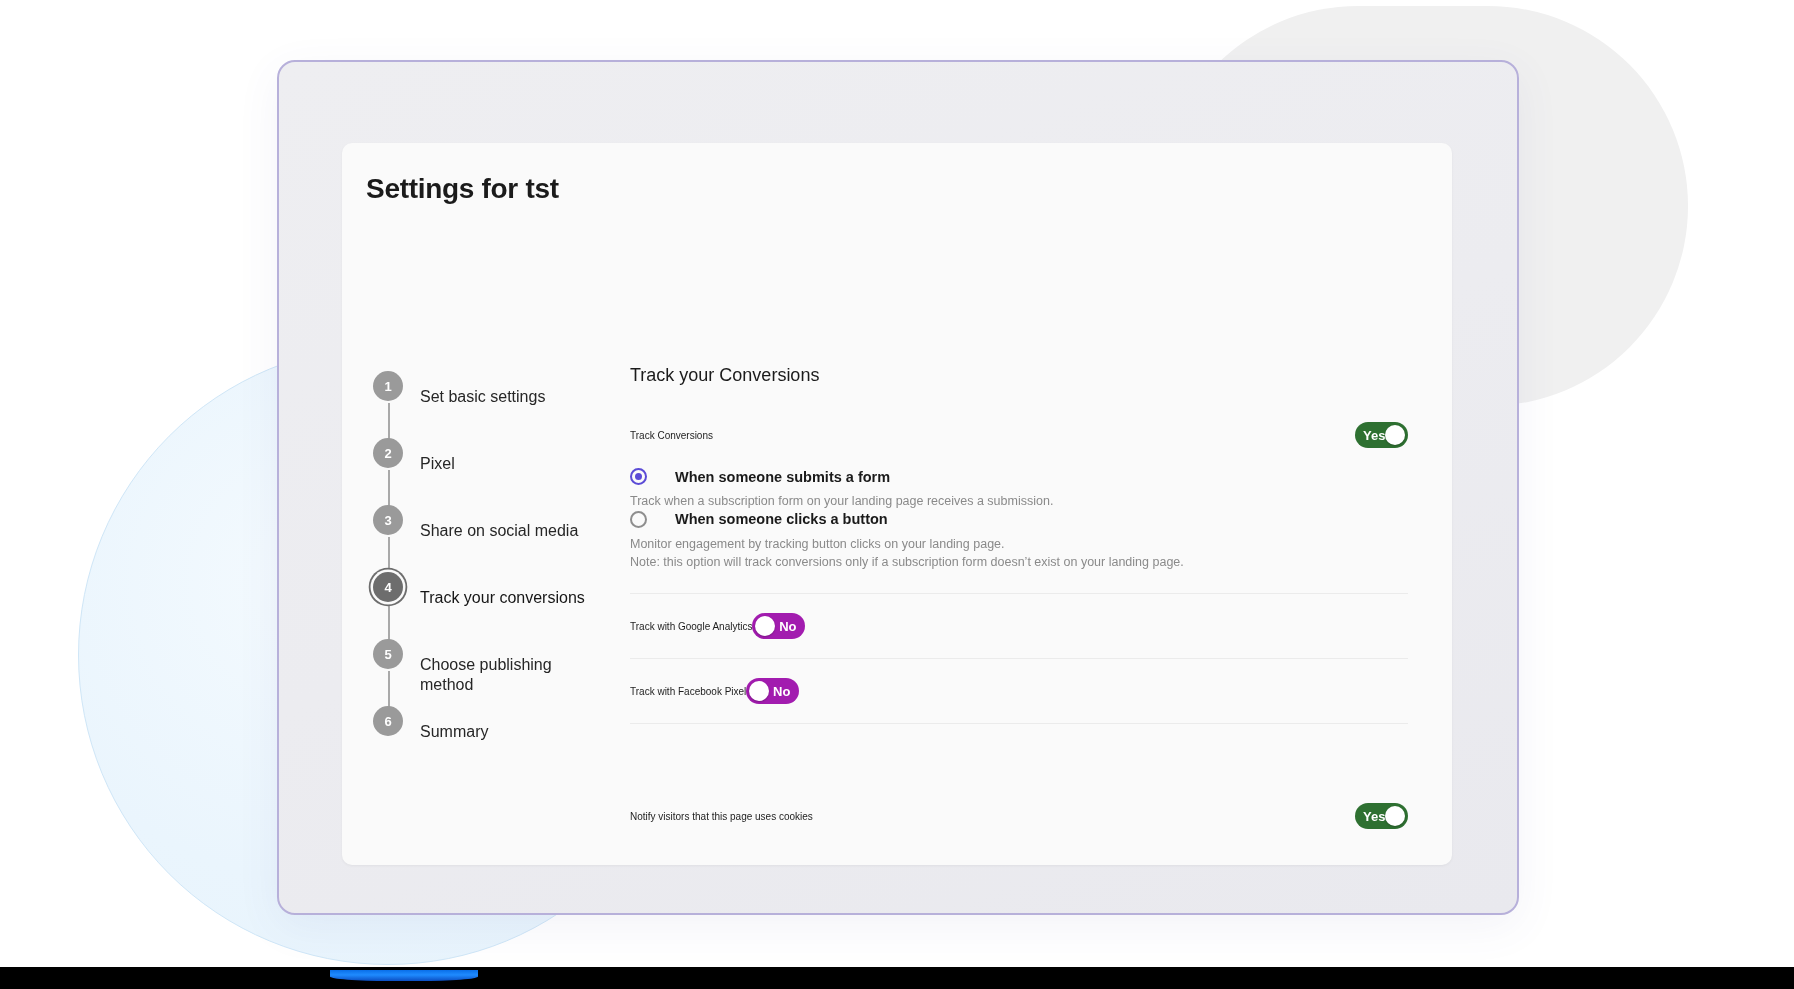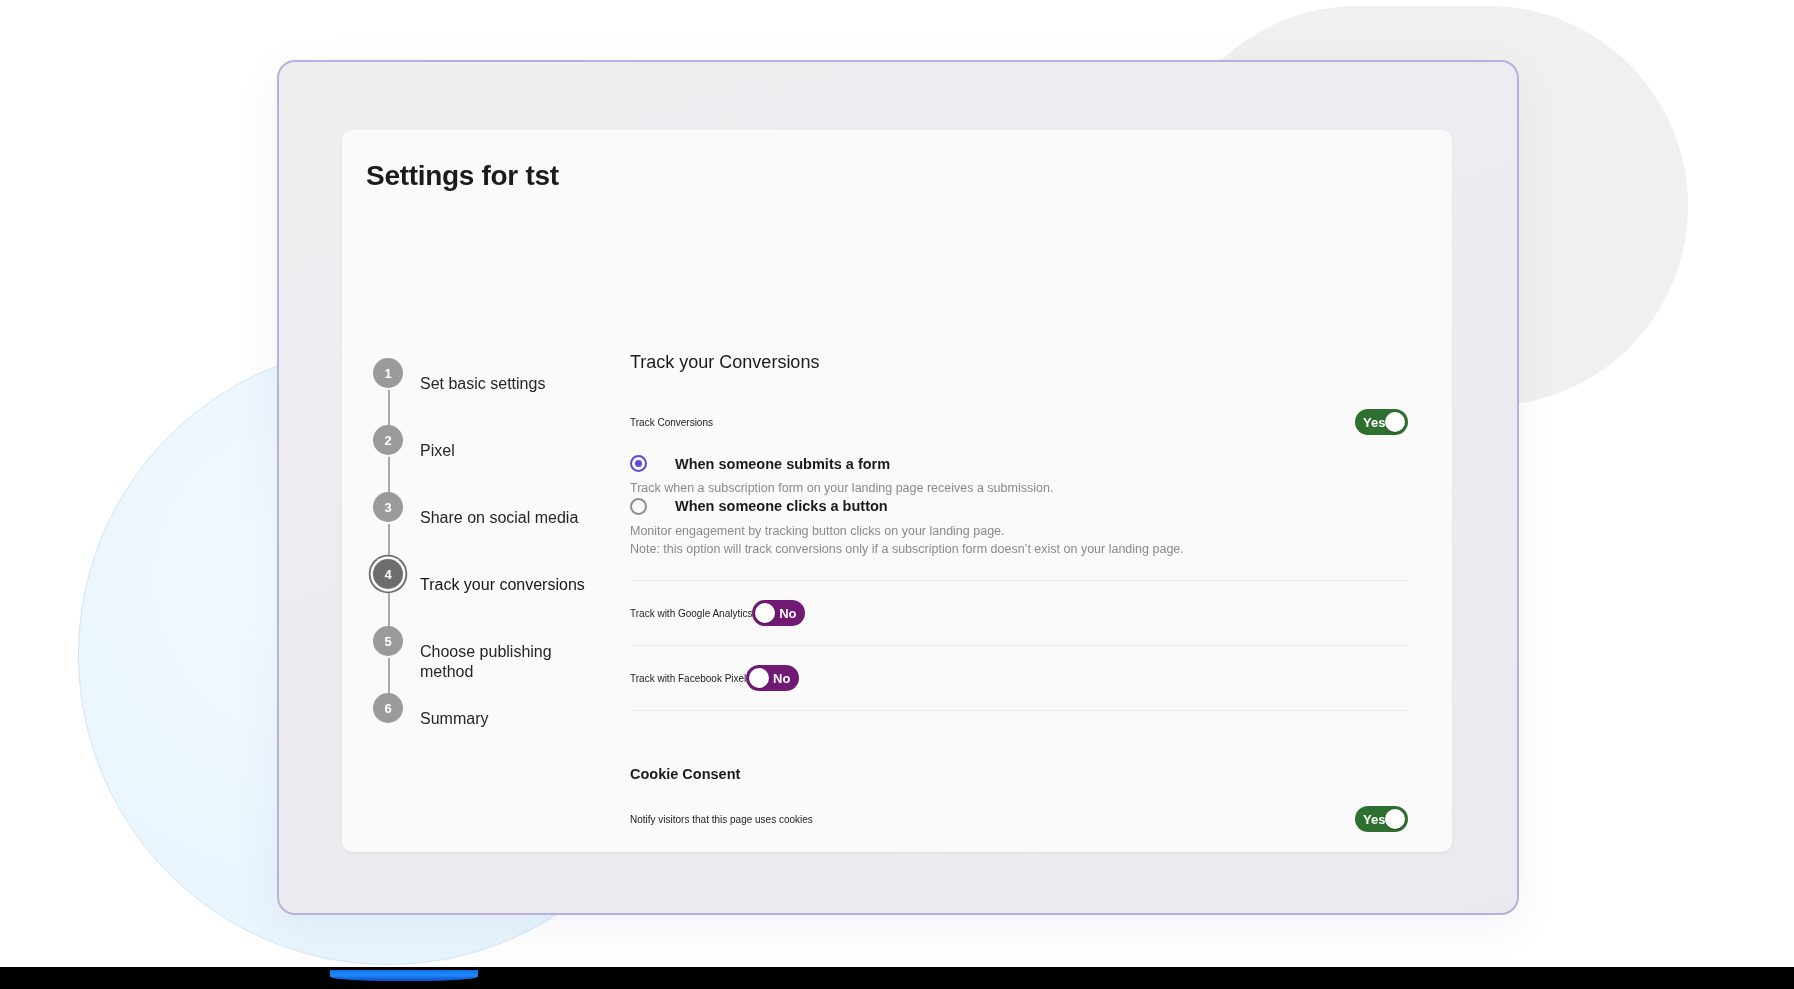--- a/index.html
+++ b/index.html
@@ -45,21 +45,21 @@
     background: linear-gradient(160deg, #eeeef1 0%, #ececf0 50%, #e9e9ee 100%);
     border: 2px solid #b7b0da;
     border-radius: 18px;
     z-index: 2;
     box-shadow: 0 12px 44px rgba(90,80,160,0.07);
   }
 
   
   .settings-card {
     position: absolute;
-    left: 342px; top: 130px;
+    left: 342px; top: 143px;
     width: 1110px; height: 722px;
     background: #fafafa;
     border-radius: 10px;
     z-index: 3;
     box-shadow: 0 1px 3px rgba(0,0,0,0.05);
     overflow: hidden;
     padding-left: 8px;
   }
 
   .page-title {
@@ -149,21 +149,21 @@
   .toggle {
     position: relative;
     width: 53px; height: 26px;
     border-radius: 14px;
     cursor: pointer;
     flex: 0 0 auto;
     display: flex;
     align-items: center;
   }
   .toggle.on  { background: #2e7031; justify-content: flex-start; padding-left: 8px; }
-  .toggle.off { background: #701a75; justify-content: flex-end;   padding-right: 9px; }
+  .toggle.off { background: #a21caf; justify-content: flex-end;   padding-right: 9px; }
   .toggle-text {
     font-size: 13px;
     font-weight: 700;
     color: #ffffff;
     line-height: 1;
   }
   .toggle-knob {
     position: absolute;
     top: 3px;
     width: 20px; height: 20px;
@@ -356,21 +356,20 @@
         <div class="toggle off">
           <span class="toggle-text">No</span>
           <span class="toggle-knob"></span>
         </div>
       </div>
 
       <div class="divider"></div>
 
       <div style="height:55px"></div>
 
-      <div class="section-title">Cookie Consent</div>
 
       <div style="height:22px"></div>
 
       <div class="row">
         <div class="row-label">Notify visitors that this page uses cookies</div>
         <div class="toggle on">
           <span class="toggle-text">Yes</span>
           <span class="toggle-knob"></span>
         </div>
       </div>

